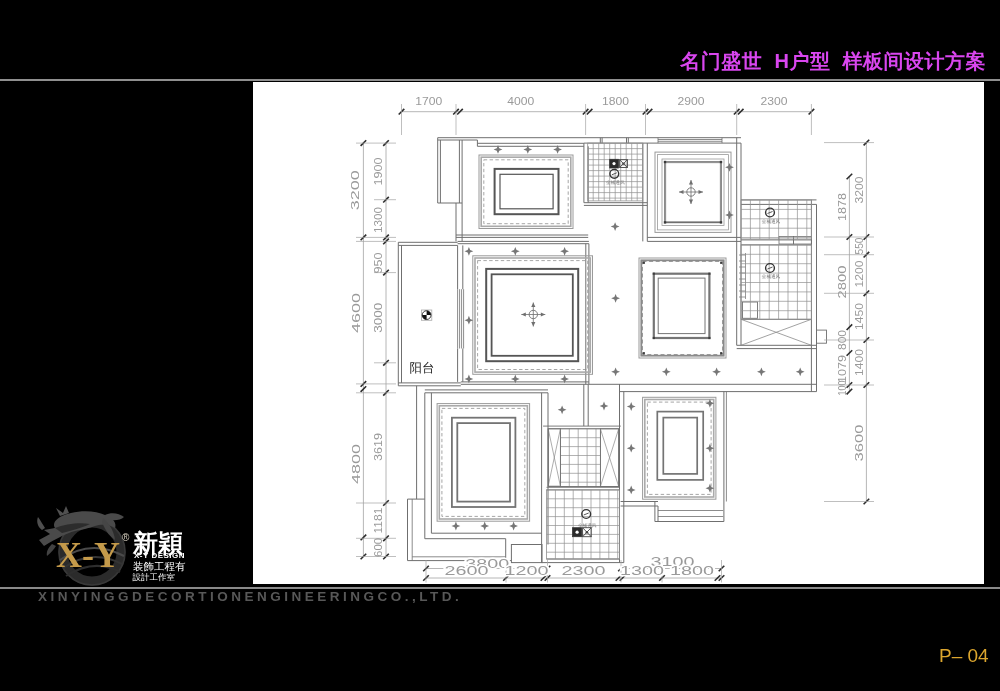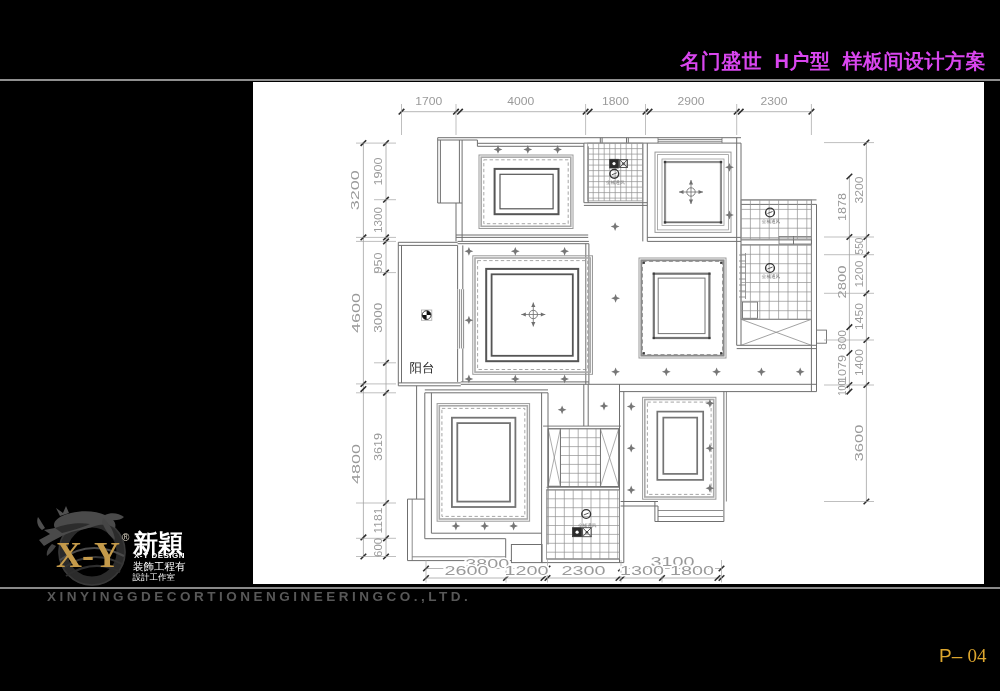--- a/index.html
+++ b/index.html
@@ -713,15 +713,15 @@
 
 <text x="104" y="57.8" font-size="8" font-weight="bold" fill="#ffffff" letter-spacing="0.5">X-Y DESIGN</text>
 
 <text x="103" y="70" font-size="10.5" fill="#ffffff">装飾工程有</text>
 
 <text x="102.5" y="79.5" font-size="8.5" fill="#ffffff">設計工作室</text>
 </svg>
 
 <div class="abs" style="left:0;top:587px;width:1000px;height:2px;background:#8a8a8a;"></div>
 
-<div class="abs" style="left:47px;top:589px;font-size:13.5px;font-weight:bold;color:#585858;letter-spacing:3.5px;">XINYINGGDECORTIONENGINEERINGCO.,LTD.</div>
-
-<div class="abs" style="left:939px;top:645px;font-size:19px;color:#dca62e;">P–&nbsp;<span style="font-family:Liberation Serif, serif;">04</span></div>
+<div class="abs" style="left:38px;top:589px;font-size:13.5px;font-weight:bold;color:#585858;letter-spacing:3.5px;">XINYINGGDECORTIONENGINEERINGCO.,LTD.</div>
+
+<div class="abs" style="left:939px;top:645px;font-size:19px;color:#dca62e;">P–&nbsp;<span style="font-family:Liberation Sans, sans-serif;">04</span></div>
 
 </body></html>

